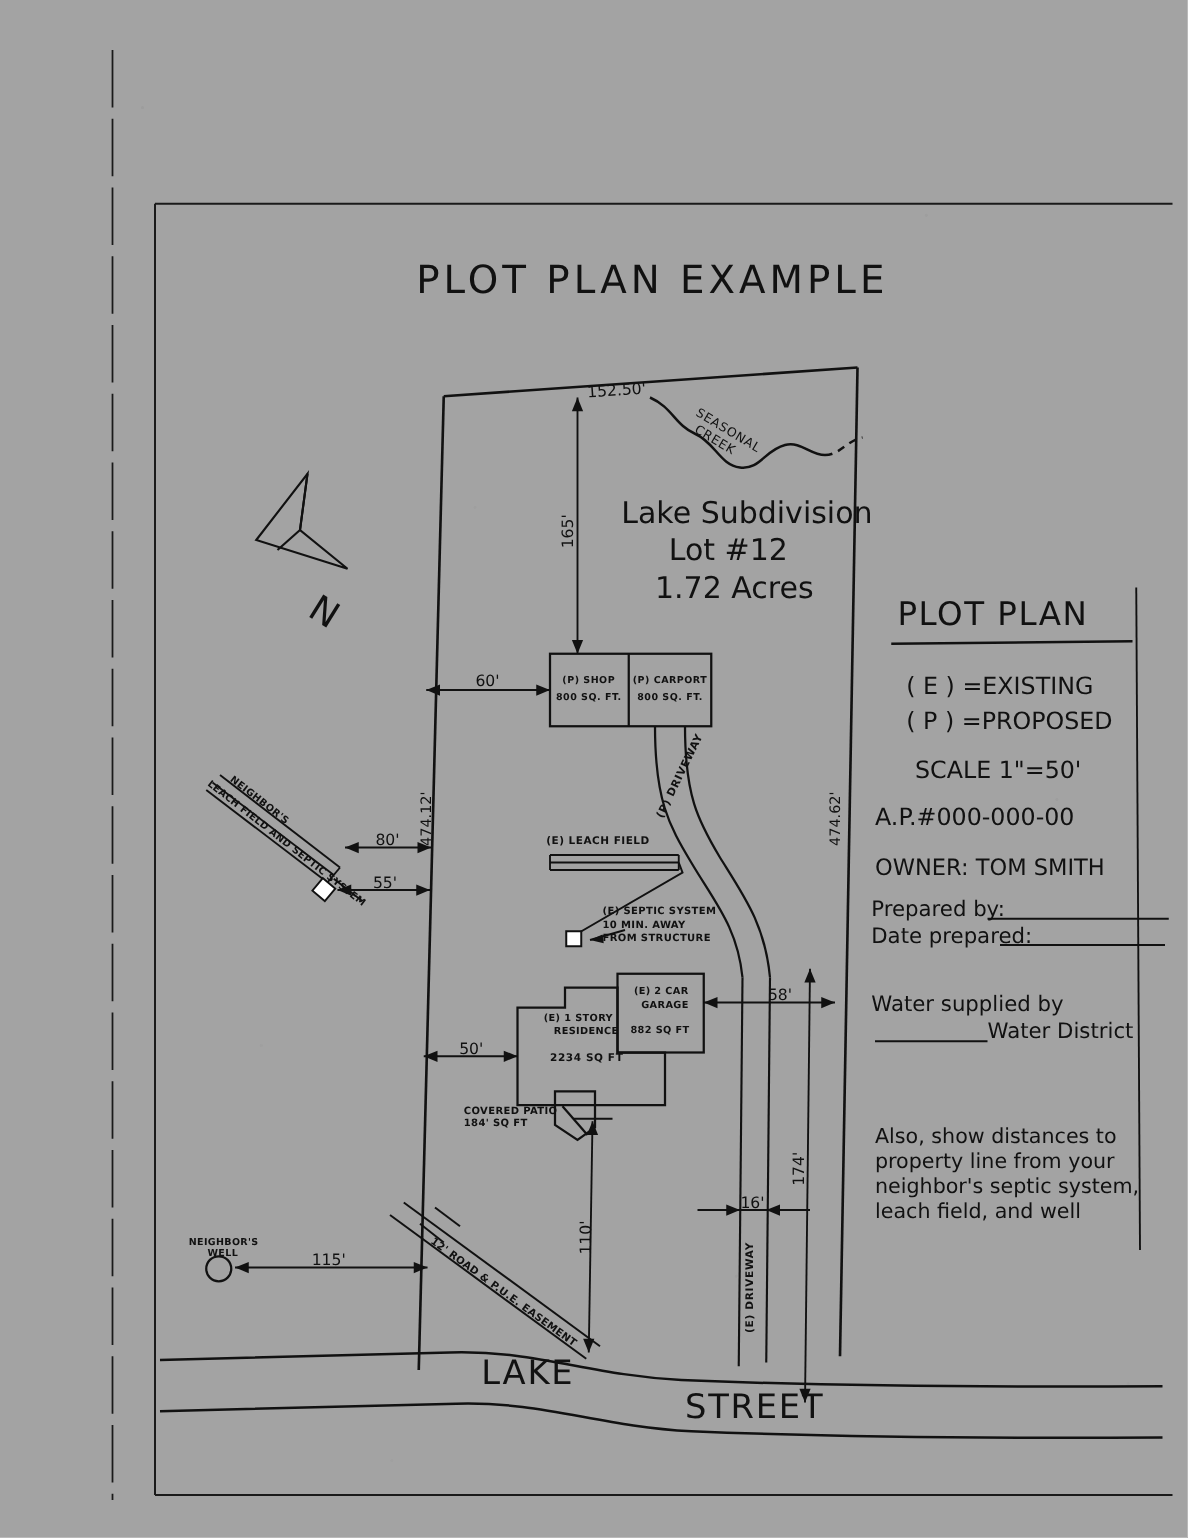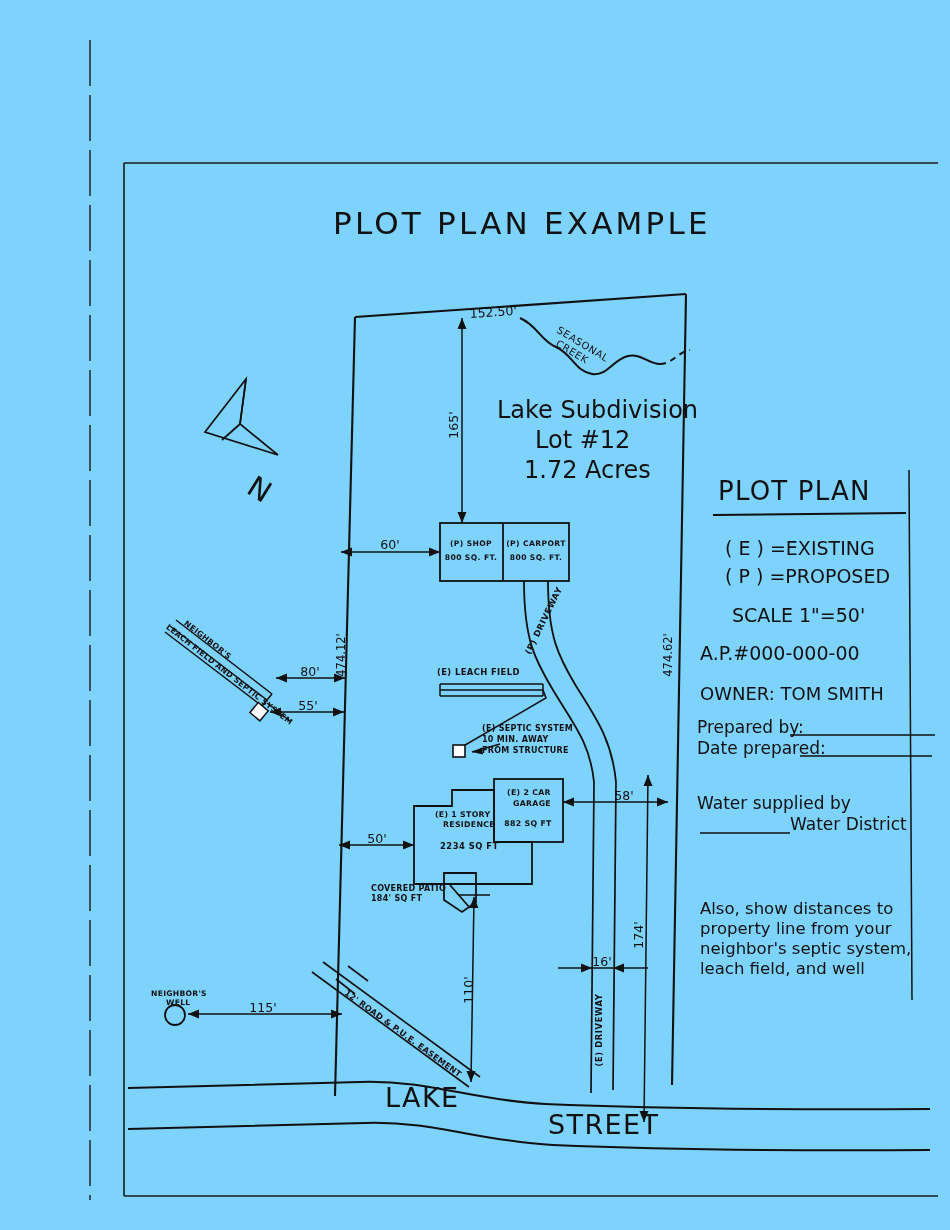--- a/index.html
+++ b/index.html
@@ -5,21 +5,21 @@
   html,body{margin:0;padding:0;}
   body{
     width:950px;height:1230px;
     background:#ffffff;
     font-family:"DejaVu Sans", sans-serif;
     overflow:hidden;
     position:relative;
   }
   #page{
     position:absolute;inset:0;
-    background:#7dd3fc;
+    background:#a3a3a3;
   }
   
   #paper-noise{
     position:absolute;inset:0;
     background:
       radial-gradient(circle at 12% 7%, rgba(0,0,0,.035) 0 1px, transparent 1.5px),
       radial-gradient(circle at 78% 14%, rgba(0,0,0,.03) 0 1px, transparent 1.5px),
       radial-gradient(circle at 40% 33%, rgba(0,0,0,.025) 0 1px, transparent 1.5px),
       radial-gradient(circle at 89% 52%, rgba(0,0,0,.03) 0 1px, transparent 1.5px),
       radial-gradient(circle at 22% 68%, rgba(0,0,0,.025) 0 1px, transparent 1.5px),

